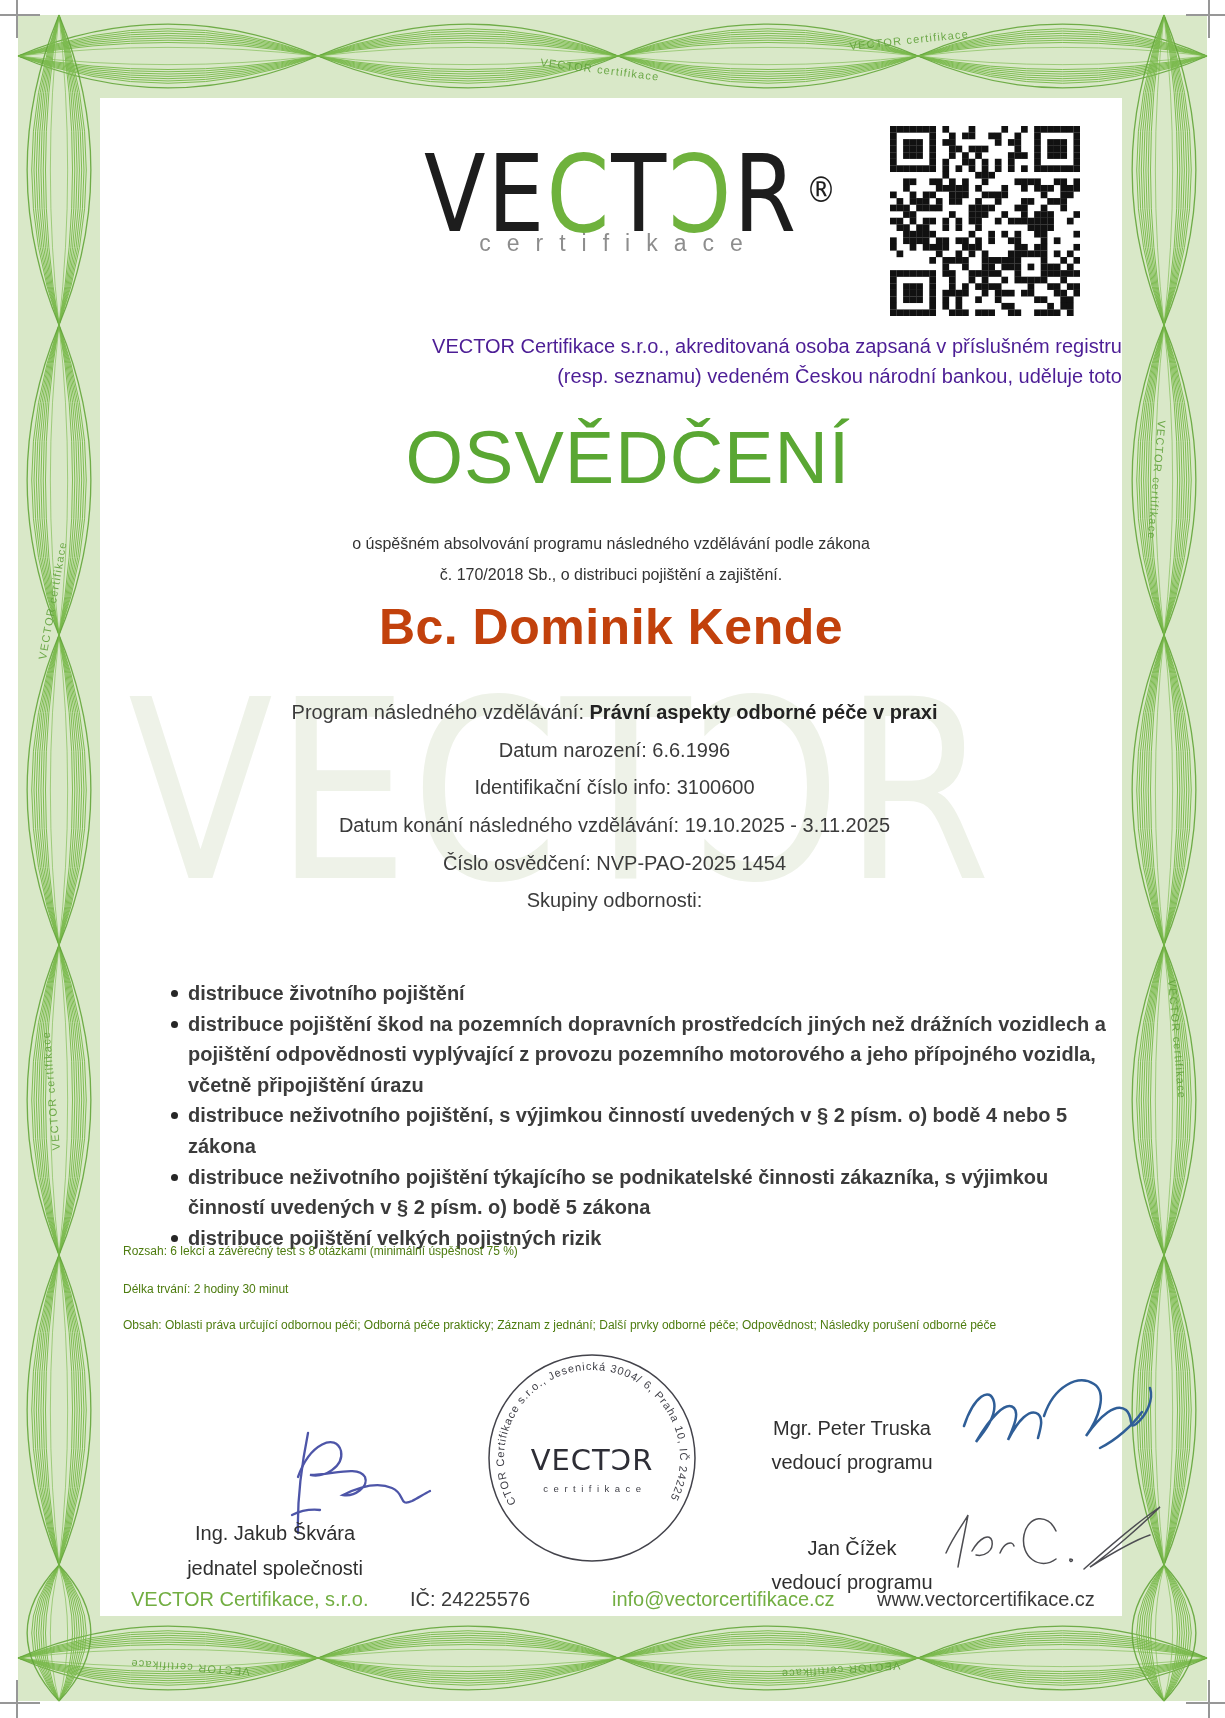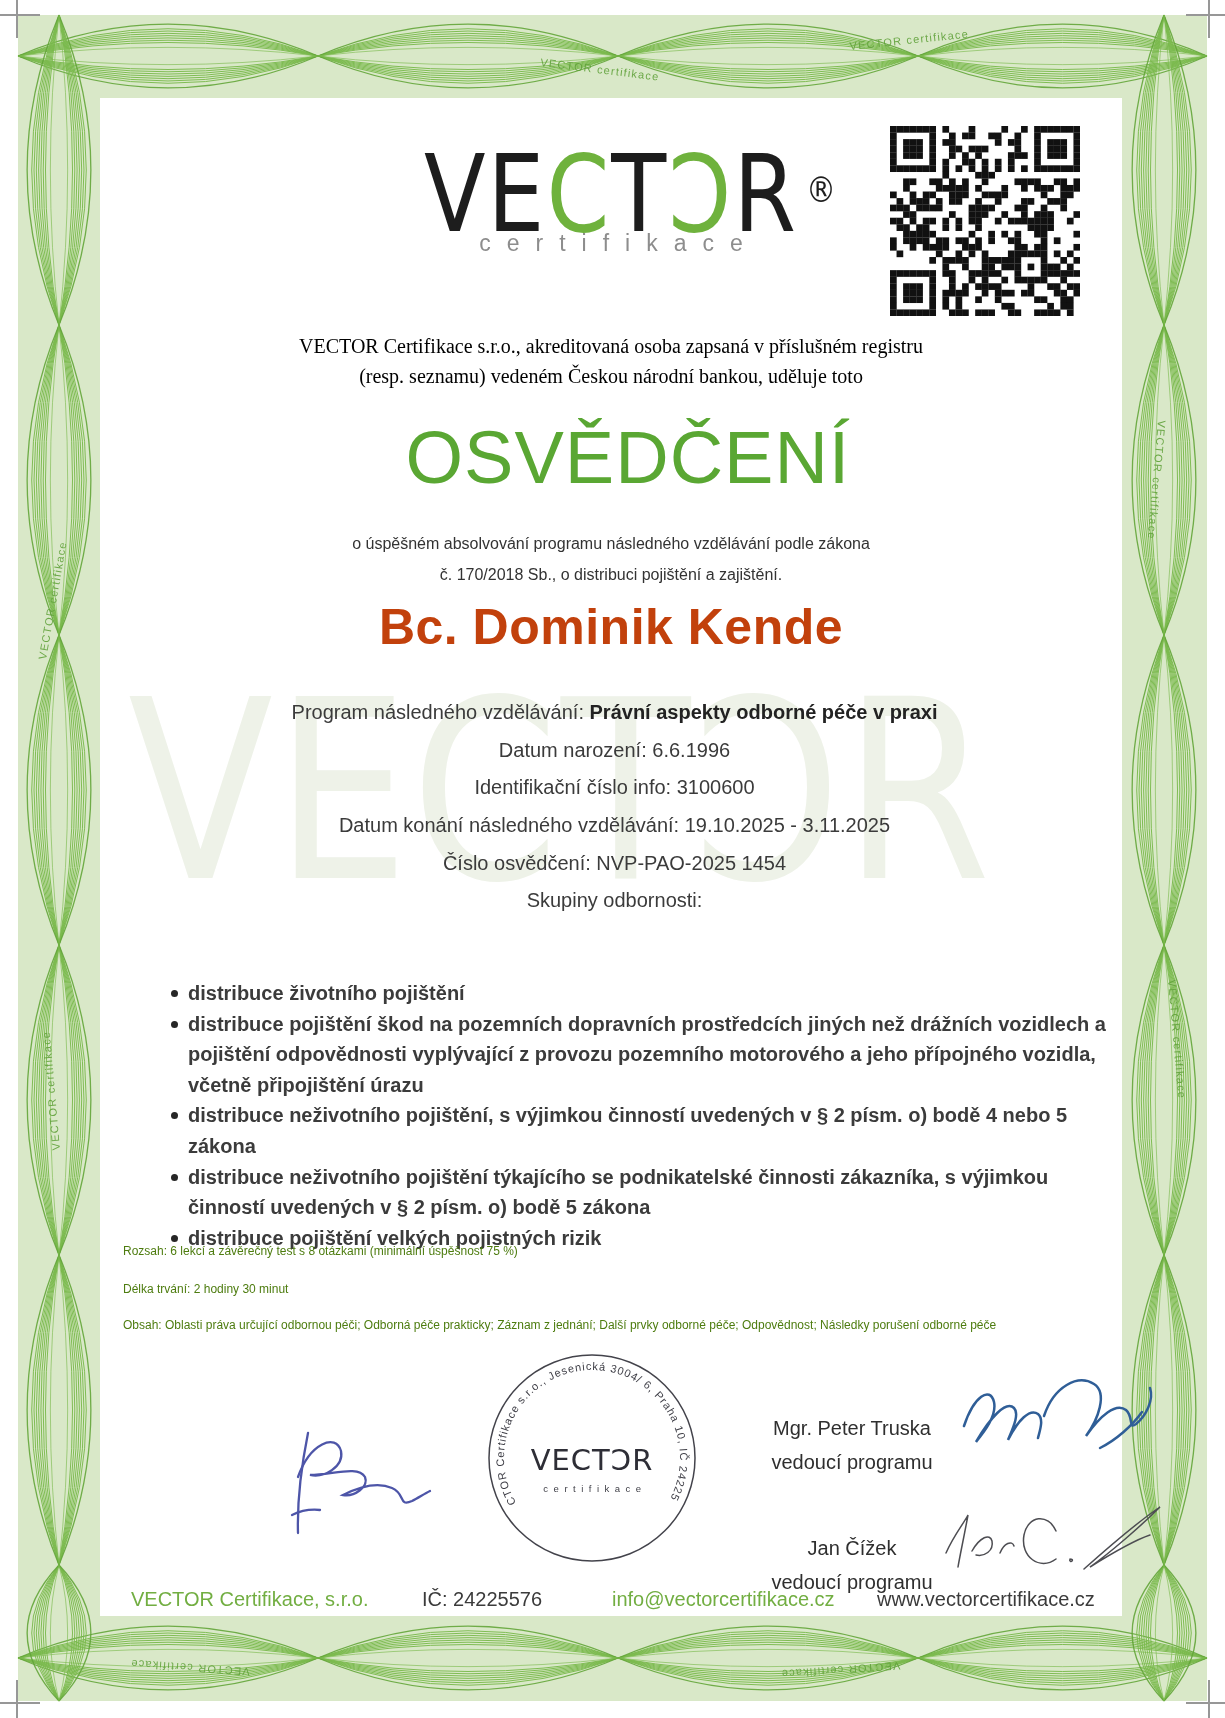--- a/index.html
+++ b/index.html
@@ -20,21 +20,21 @@
   .logo-line{position:relative;display:inline-block;font-family:"DejaVu Sans",sans-serif;
              font-size:90px;line-height:96px;font-weight:400;letter-spacing:2px;color:#1d1d1d;
              transform:scaleY(1.18);transform-origin:center top;}
   .logo-line .g{color:#6fb23d;}
   .logo-reg{position:absolute;top:-4px;right:-38px;font-size:30px;letter-spacing:0;color:#1d1d1d;}
   .logo-sub{left:0;right:0;top:132px;text-align:center;font-size:23px;color:#8d8d8d;
             letter-spacing:16px;text-indent:16px;}
 
   .qr{left:790px;top:28px;width:190px;height:190px;}
 
-  .intro{left:0;right:0;top:233px;text-align:center;font-size:20px;line-height:30px;color:#000000;font-family:Liberation Serif, serif;}
+  .intro{left:0;right:0;top:233px;text-align:right;font-size:20px;line-height:30px;color:#4c1d95;}
   .title{left:0;right:0;top:318px;text-align:center;font-size:74px;line-height:84px;
          letter-spacing:1px;color:#5aa733;font-weight:400;margin-left:34px;}
   .subtitle{left:0;right:0;top:430px;text-align:center;font-size:16px;line-height:31px;color:#333;}
   .recipient{left:0;right:0;top:500px;text-align:center;font-size:50px;line-height:58px;
              font-weight:bold;color:#c2410c;letter-spacing:0.5px;}
 
   .details{left:17px;top:596px;right:10px;font-size:20px;color:#3b3b3b;text-align:center;}
   .details .row{line-height:37.7px;height:37.7px;white-space:nowrap;}
   .details .b{font-weight:bold;color:#222;}
 
@@ -60,21 +60,21 @@
   .sig-r{left:612px;width:280px;line-height:34px;margin-top:20px;}
   .sig-r1{top:1293px;}
   .sig-r2{top:1413px;}
   .sigpath{position:absolute;}
 
   .footer{left:0;right:0;top:1490px;font-size:20px;white-space:nowrap;}
   .footer span{position:absolute;top:0;}
   .f-green{color:#72ae42;}
   .f-dark{color:#3b3b3b;}
   .f-company{left:31px;}
-  .f-ico{left:322px;}
+  .f-ico{left:310px;}
   .f-email{left:512px;}
   .f-web{left:777px;}
 </style>
 </head>
 <body>
 
 <div class="page">
 
   <svg id="border-art" width="1225" height="1718" viewBox="0 0 1225 1718">
       <rect x="18" y="15" width="1189" height="1686" fill="#d9e8c8"></rect>
@@ -642,20 +642,24 @@
       <text class="c-sub" x="109" y="140" text-anchor="middle">certifikace</text>
     </svg>
 
     <svg class="sigpath" style="left:140px;top:1317px;" width="200" height="125" viewBox="0 0 200 125">
       <g fill="none" stroke="#4d55a8" stroke-width="2.3" stroke-linecap="round">
         <path d="M68 18 C 62 48 57 85 58 118"></path>
         <path d="M58 62 C 70 28 96 18 101 36 C 104 52 84 63 70 60 C 92 60 118 50 125 62 C 129 72 114 82 103 80 C 115 74 136 66 152 73 C 166 79 158 92 172 86 C 178 83 184 79 190 76"></path>
         <path d="M52 100 C 60 96 70 94 80 95"></path>
       </g>
     </svg>
+    <div class="abs sig-block sig-left">
+      <div>Ing. Jakub Škvára</div>
+      <div>jednatel společnosti</div>
+    </div>
 
     <svg class="sigpath" style="left:850px;top:1270px;" width="210" height="110" viewBox="0 0 210 110">
       <g fill="none" stroke="#2f5e97" stroke-width="2.5" stroke-linecap="round">
         <path d="M14 58 C 24 28 40 18 44 34 C 47 48 34 64 26 74 C 40 50 56 32 64 40 C 70 46 62 62 58 72 C 68 52 80 40 88 46 C 94 51 90 62 88 70"></path>
         <path d="M94 48 C 104 18 128 6 144 16 C 158 25 148 52 136 68 C 150 48 166 34 176 42 C 184 49 178 62 186 56 C 196 48 204 32 200 20"></path>
         <path d="M150 80 C 166 72 182 58 192 44"></path>
       </g>
     </svg>
     <div class="abs sig-block sig-r sig-r1">
       <div>Mgr. Peter Truska</div>

